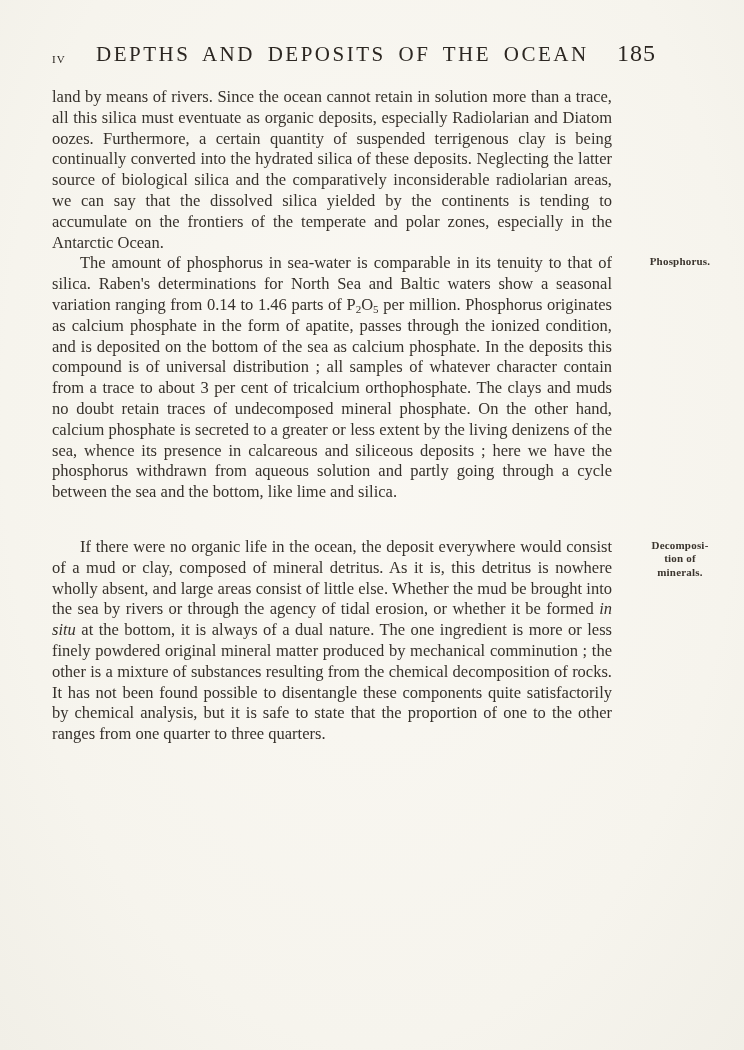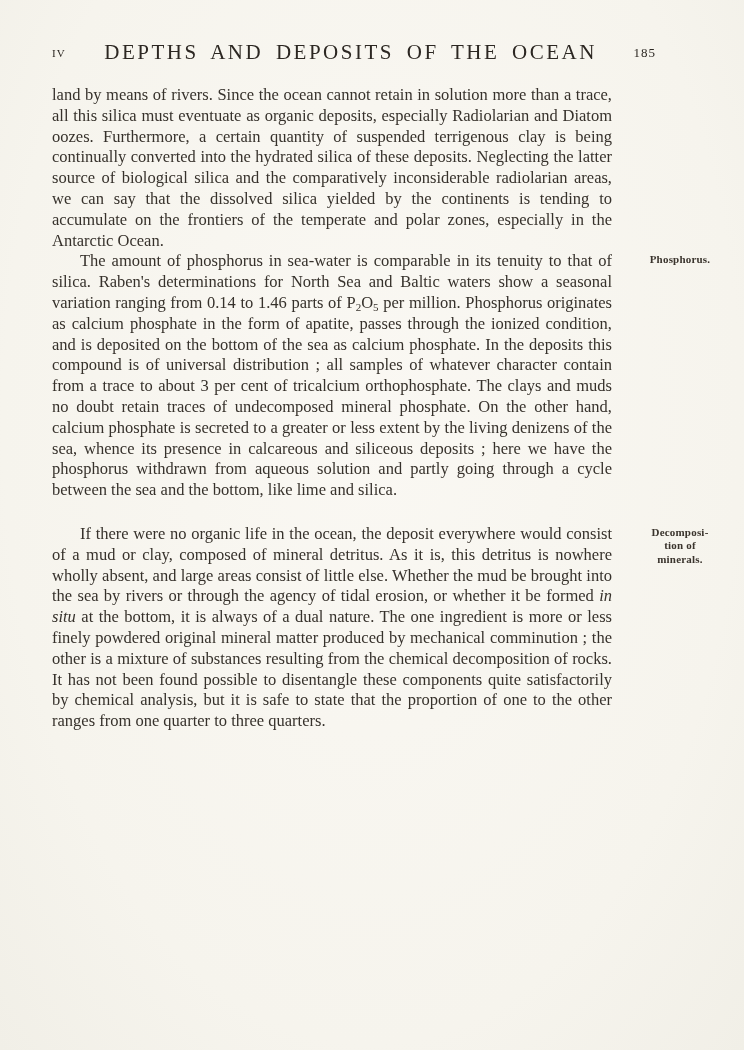--- a/index.html
+++ b/index.html
@@ -17,62 +17,62 @@
       radial-gradient(ellipse at 50% 40%, #faf8f3 0%, #f6f4ed 70%, #f1efe7 100%);
     overflow: hidden;
     font-family: "Liberation Serif", "DejaVu Serif", serif;
     color: #35302a;
     padding-top: 40px;
   }
   .page-header {
     width: 604px;
     margin-left: 52px;
     display: flex;
-    align-items: center;
+    align-items: flex-end;
     color: #2c2722;
     gap: 12px;
   }
   .chapter-label {
     font-variant: small-caps;
     font-size: 15px;
     letter-spacing: 1px;
     flex: 0 0 auto;
     padding-right: 10px;
   }
   .page-title {
     flex: 1 1 auto;
     text-align: center;
     font-size: 21px;
     letter-spacing: 2.5px;
     word-spacing: 5px;
     white-space: nowrap;
   }
   .page-number {
     flex: 0 0 auto;
-    font-size: 13px;
+    font-size: 24px;
     letter-spacing: 1px;
     padding-left: 8px;
   }
   .text-block {
     width: 560px;
     margin: 20px 132px 0 52px;
     font-size: 16.5px;
     line-height: 20.8px;
     text-align: justify;
     color: #36312b;
   }
   .para {
     margin: 0;
     position: relative;
   }
   .para.indent {
     text-indent: 28px;
   }
   .para.section-break {
-    margin-top: 23px;
+    margin-top: 34px;
   }
   .italic { font-style: italic; }
   .subscript {
     font-size: 11px;
     vertical-align: -3px;
     line-height: 0;
   }
   .margin-note {
     position: absolute;
     left: calc(100% + 9px);

